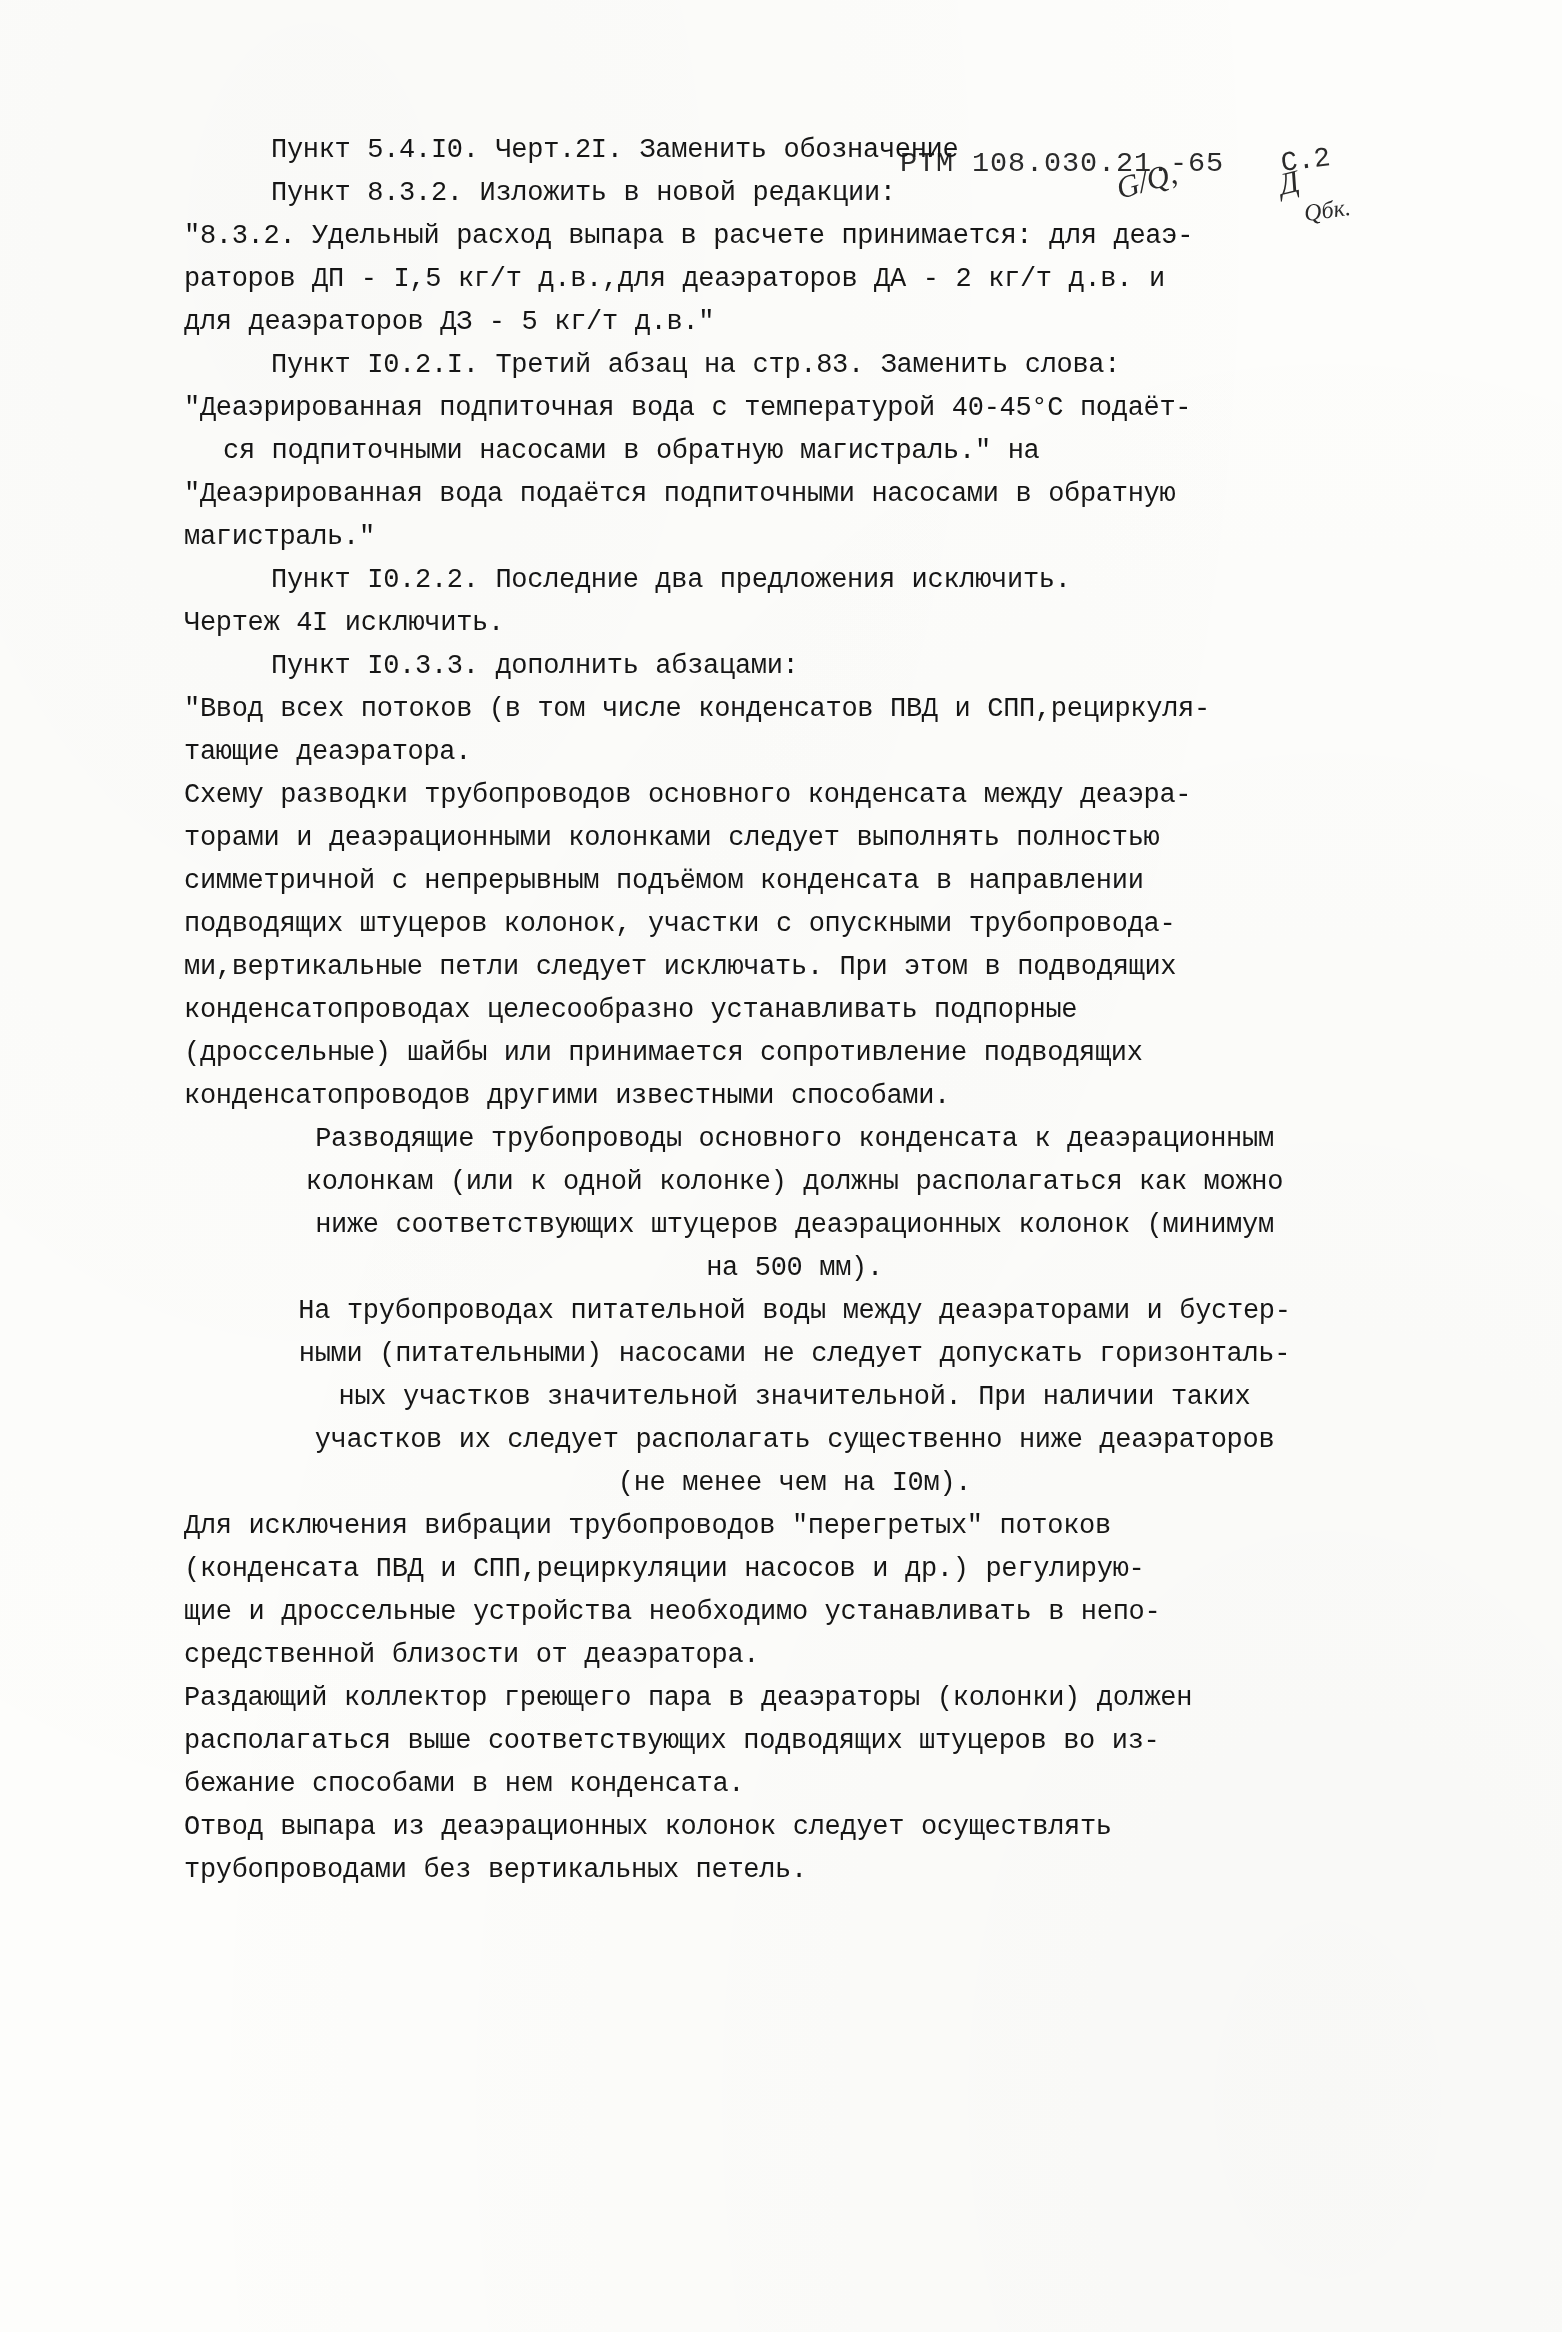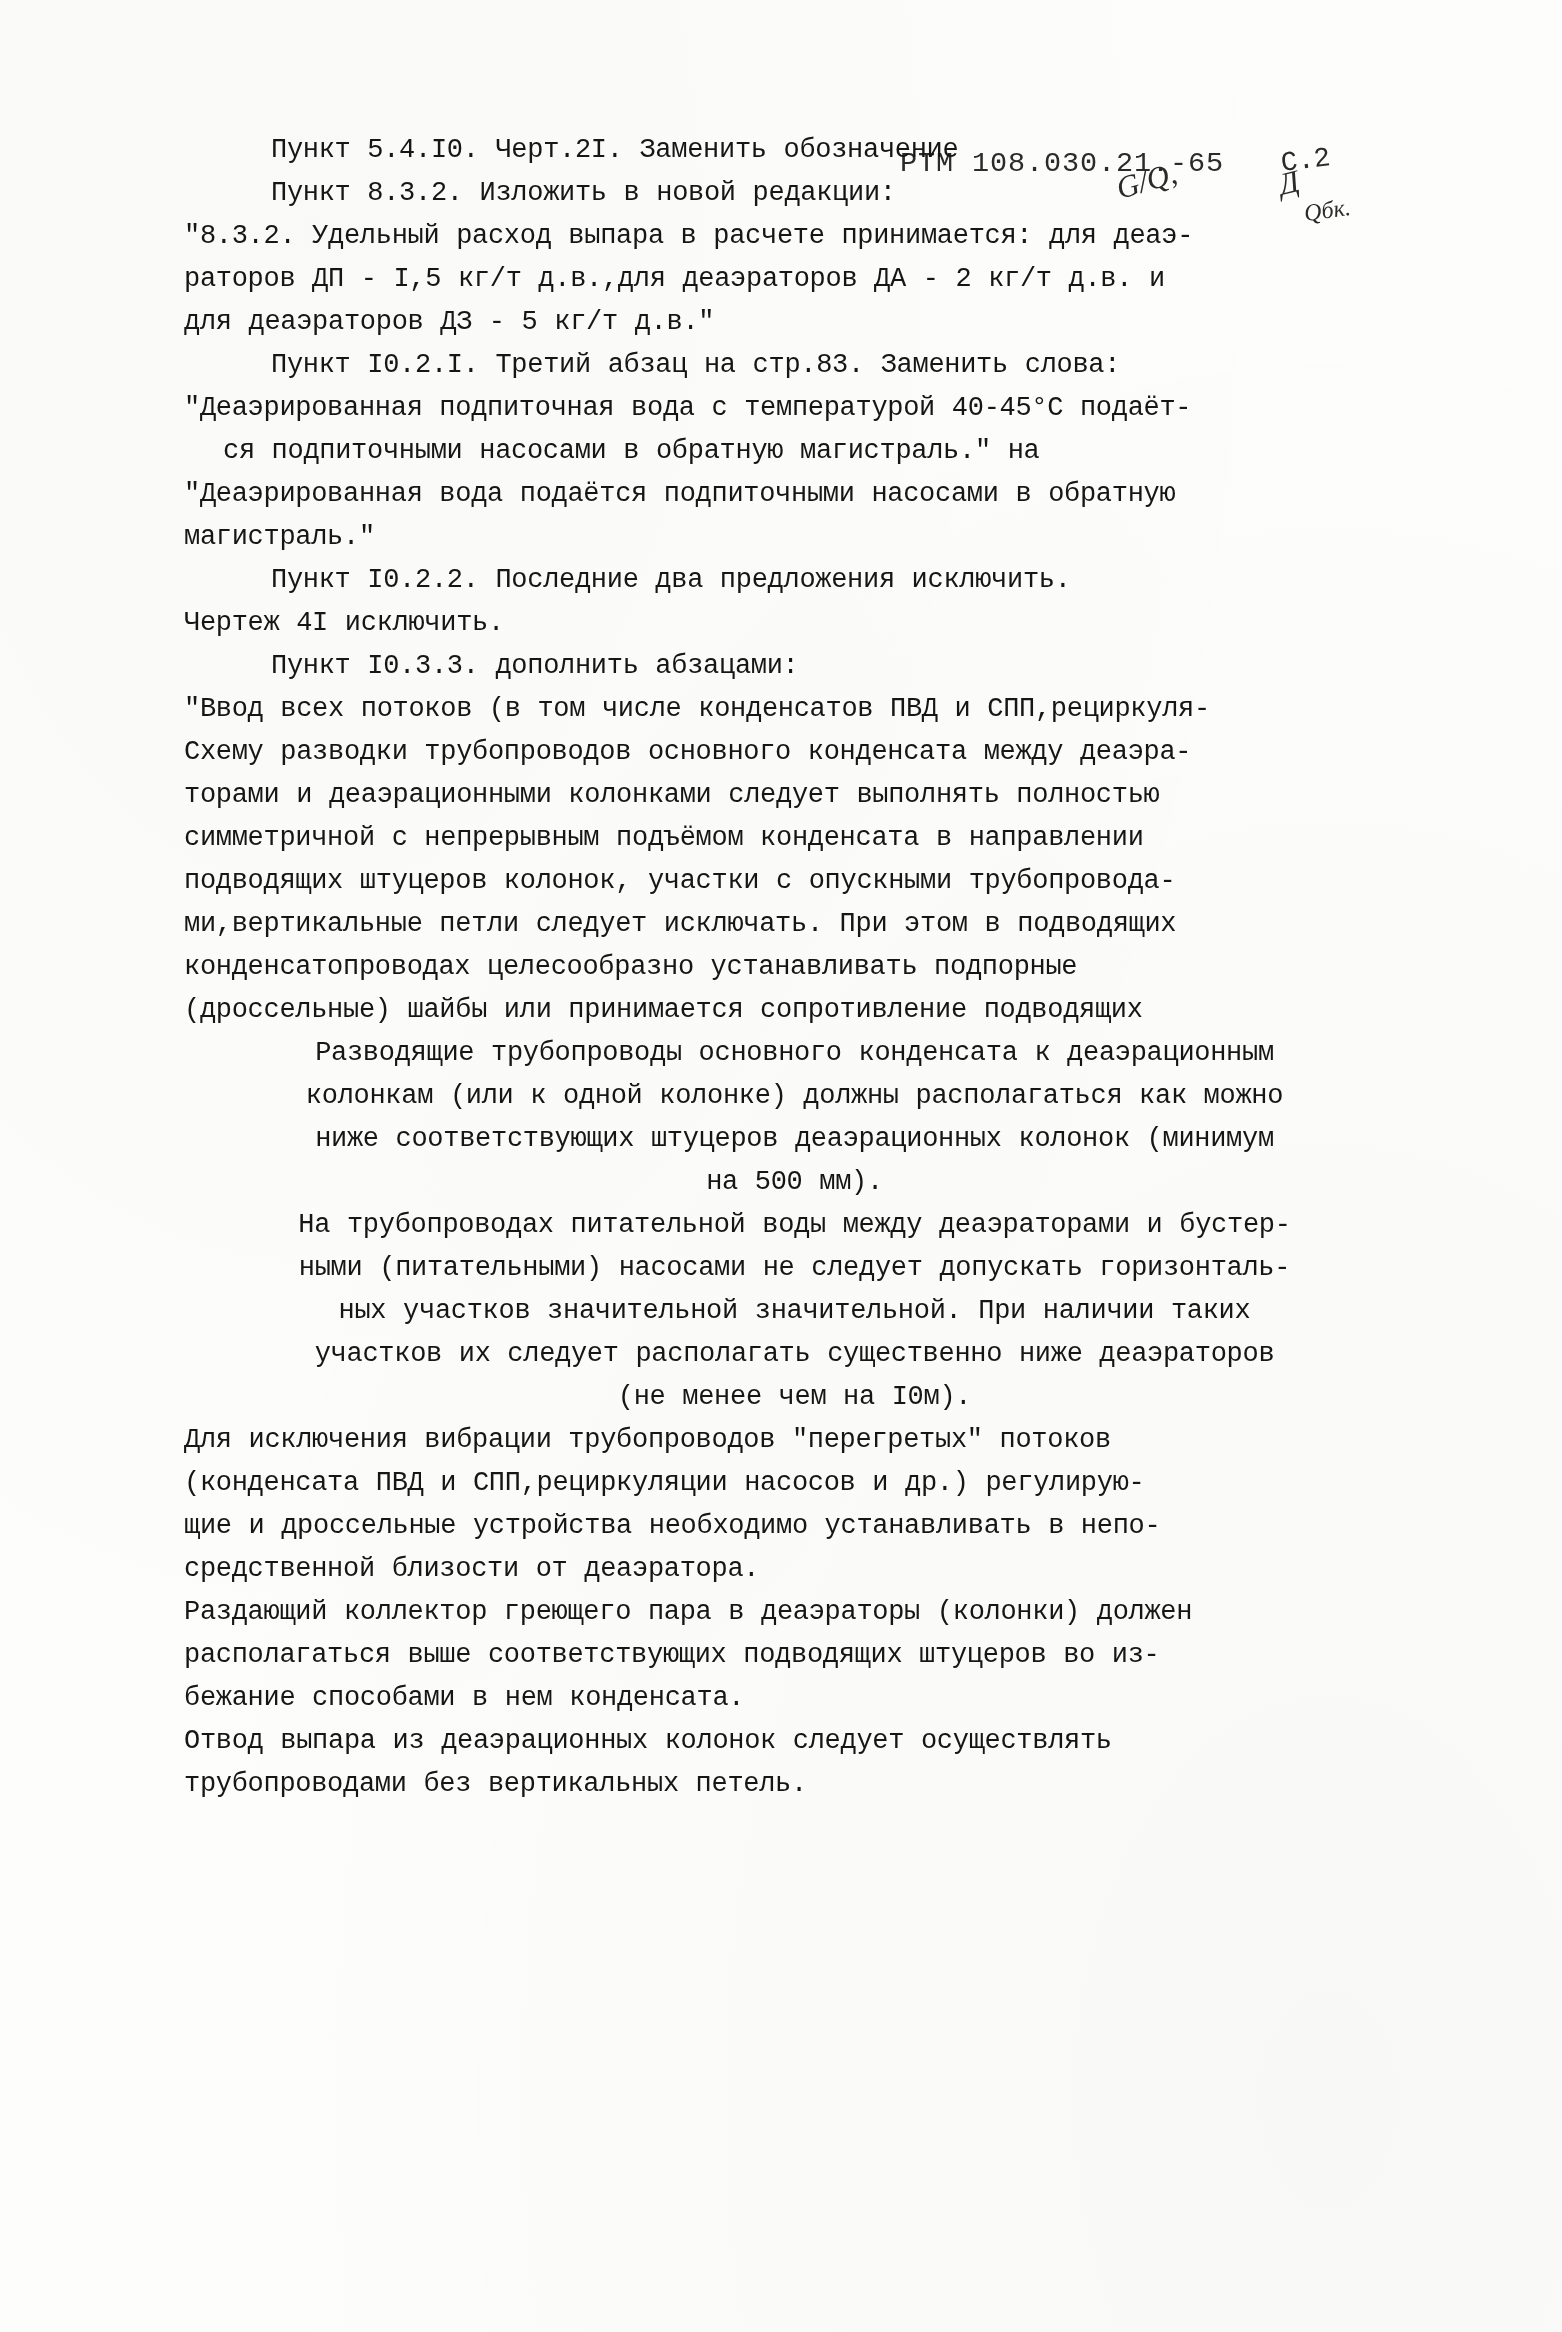--- a/index.html
+++ b/index.html
@@ -121,27 +121,29 @@
     <p class="line fade-1">для деаэраторов ДЗ - 5 кг/т д.в."</p>
     <p class="line indent fade-1">Пункт I0.2.I. Третий абзац на стр.83. Заменить слова:</p>
     <p class="line fade-1">"Деаэрированная подпиточная вода с температурой 40-45°С подаёт-</p>
     <p class="line indent-sm fade-1">ся подпиточными насосами в обратную магистраль." на</p>
     <p class="line fade-1">"Деаэрированная вода подаётся подпиточными насосами в обратную</p>
     <p class="line fade-1">магистраль."</p>
     <p class="line indent fade-1">Пункт I0.2.2. Последние два предложения исключить.</p>
     <p class="line fade-1">Чертеж 4I исключить.</p>
     <p class="line indent fade-1">Пункт I0.3.3. дополнить абзацами:</p>
     <p class="line fade-1">"Ввод всех потоков (в том числе конденсатов ПВД и СПП,рециркуля-</p>
+    <p class="line fade-1">тающие деаэратора.</p>
     <p class="line fade-1">Схему разводки трубопроводов основного конденсата между деаэра-</p>
     <p class="line fade-1">торами и деаэрационными колонками следует выполнять полностью</p>
     <p class="line fade-1">симметричной с непрерывным подъёмом конденсата в направлении</p>
     <p class="line fade-1">подводящих штуцеров колонок, участки с опускными трубопровода-</p>
     <p class="line fade-1">ми,вертикальные петли следует исключать. При этом в подводящих</p>
     <p class="line fade-1">конденсатопроводах целесообразно устанавливать подпорные</p>
     <p class="line fade-1">(дроссельные) шайбы или принимается сопротивление подводящих</p>
+    <p class="line fade-1">конденсатопроводов другими известными способами.</p>
     <p class="line fade-2">Разводящие трубопроводы основного конденсата к деаэрационным</p>
     <p class="line fade-2">колонкам (или к одной колонке) должны располагаться как можно</p>
     <p class="line fade-2">ниже соответствующих штуцеров деаэрационных колонок (минимум</p>
     <p class="line fade-2">на 500 мм).</p>
     <p class="line fade-2">На трубопроводах питательной воды между деаэраторами и бустер-</p>
     <p class="line fade-2">ными (питательными) насосами не следует допускать горизонталь-</p>
     <p class="line fade-2">ных участков значительной значительной. При наличии таких</p>
     <p class="line fade-2">участков их следует располагать существенно ниже деаэраторов</p>
     <p class="line fade-2">(не менее чем на I0м).</p>
     <p class="line fade-3">Для исключения вибрации трубопроводов "перегретых" потоков</p>

